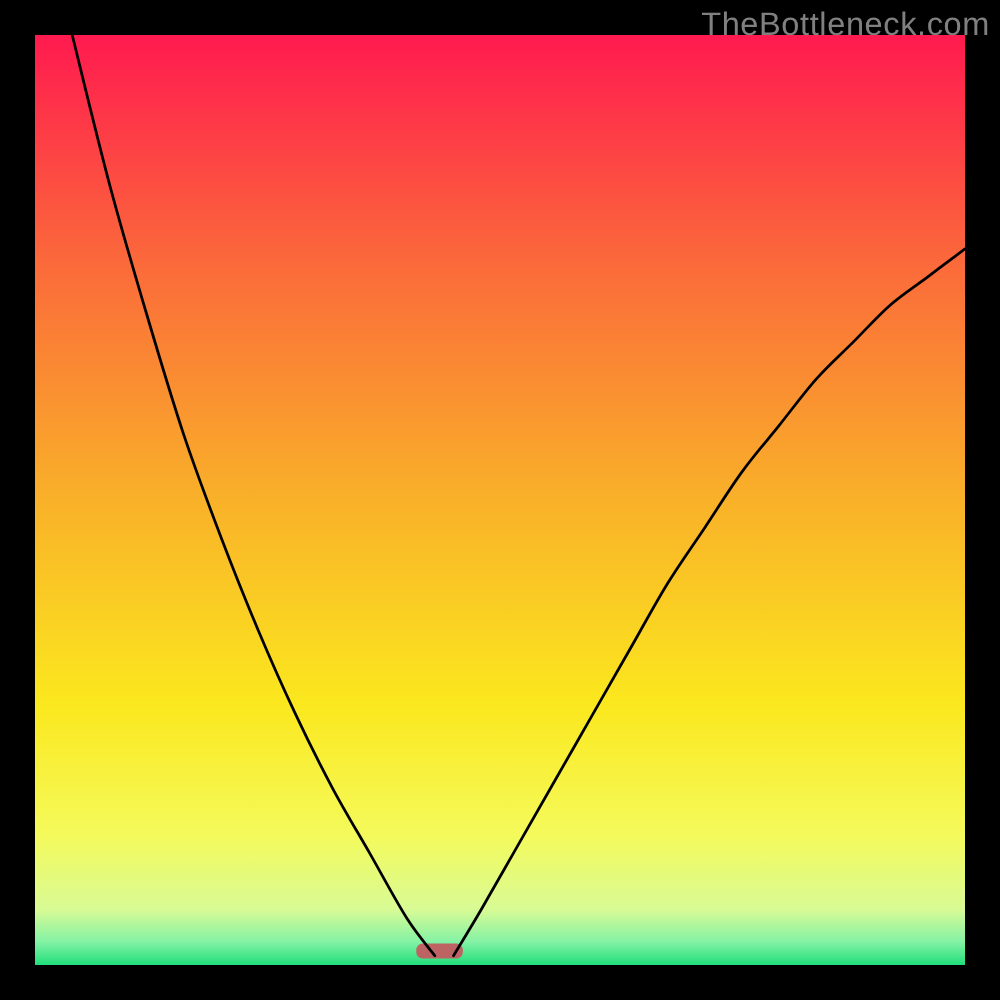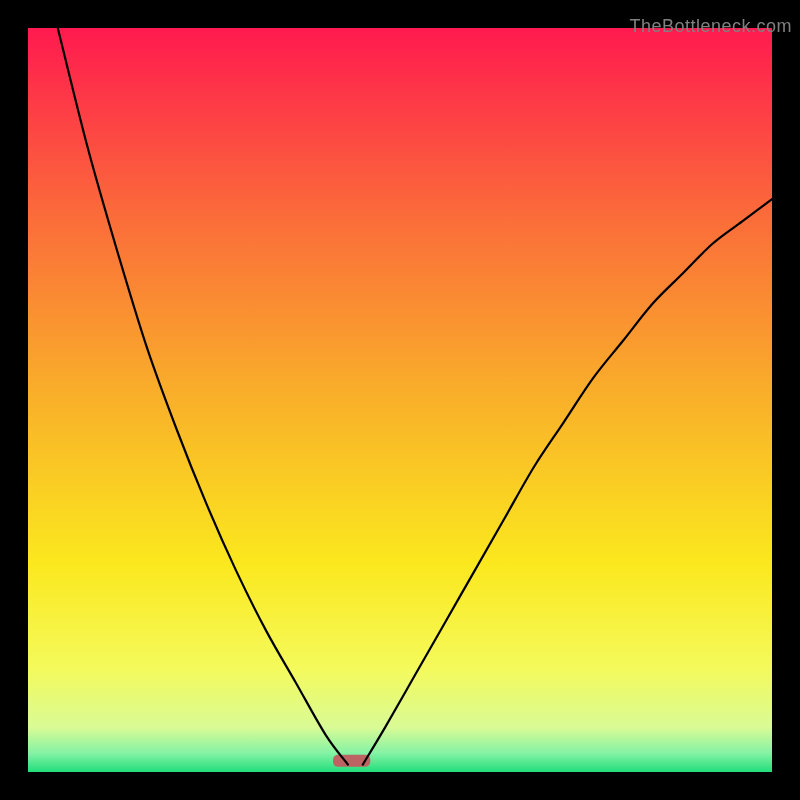--- a/index.html
+++ b/index.html
@@ -12,24 +12,24 @@
     font-family: Arial, Helvetica, sans-serif;
   }
   .frame {
     position: relative;
     width: 800px;
     height: 800px;
     background: #000;
   }
   .watermark {
     position: absolute;
-    top: 16px;
+    top: 4px;
     right: 8px;
     color: #808080;
-    font-size: 18px;
+    font-size: 26px;
     font-weight: 500;
     letter-spacing: 0.5px;
     z-index: 10;
   }
   .plot {
     position: absolute;
     left: 28px;
     top: 28px;
     width: 744px;
     height: 744px;

